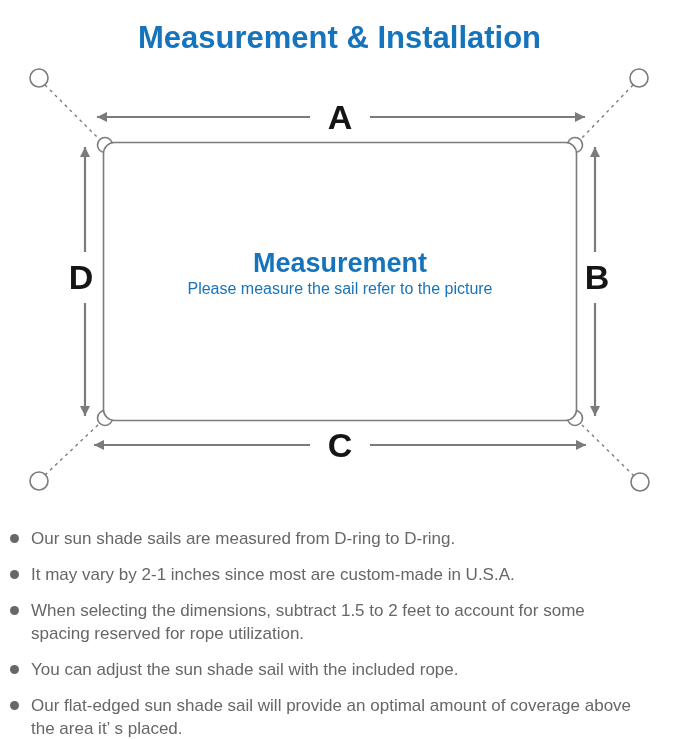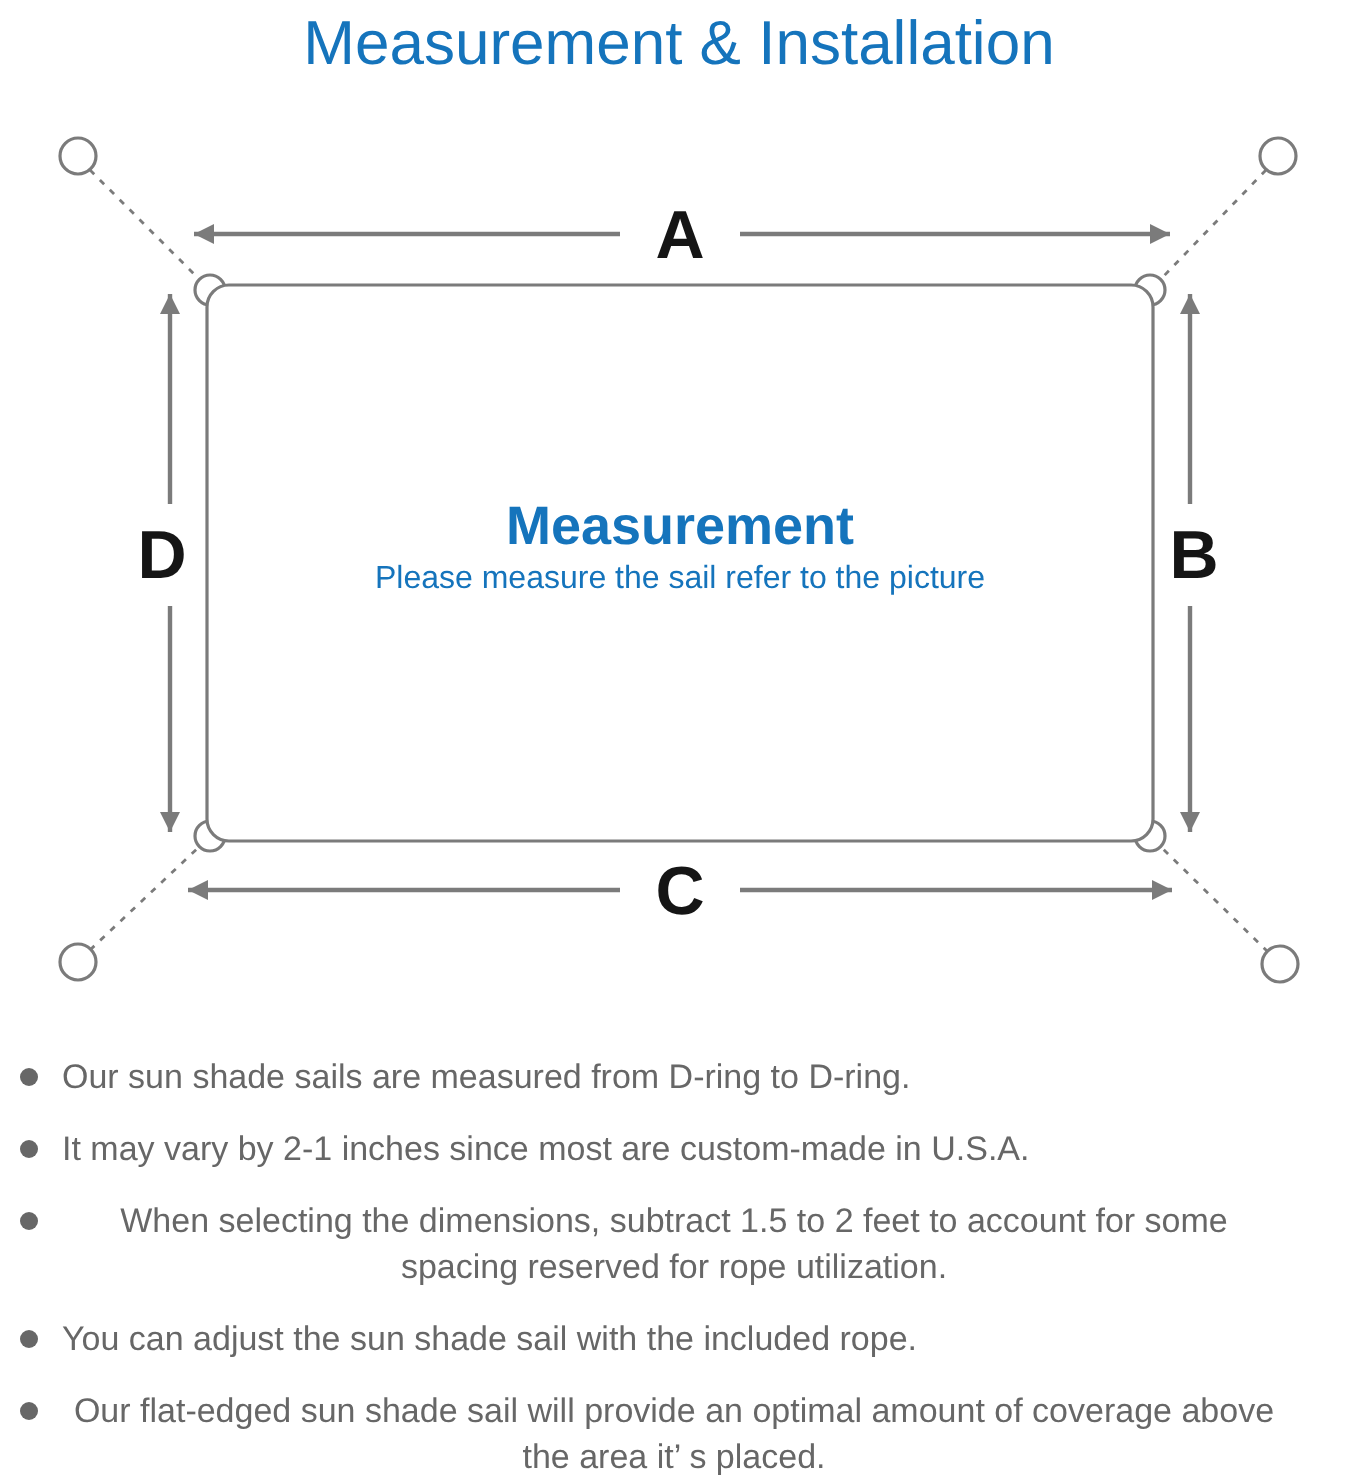--- a/index.html
+++ b/index.html
@@ -8,42 +8,42 @@
     --text-gray:#676767;
     --label-black:#151515;
   }
   html,body{margin:0;padding:0;}
   body{
     width:679px;height:739px;overflow:hidden;background:#ffffff;
     font-family:"Liberation Sans", sans-serif;
   }
   .page{position:relative;width:679px;height:739px;background:#fff;}
   .page-title{
-    margin:0;padding-top:5px;text-align:center;
-    font-size:31px;line-height:34px;font-weight:normal;color:var(--accent-blue);
+    margin:0;padding-top:21px;text-align:center;
+    font-size:31px;line-height:34px;font-weight:bold;color:var(--accent-blue);
     letter-spacing:0px;
   }
   .diagram-wrap{position:absolute;left:0;top:55px;width:679px;height:470px;}
   svg .outline{fill:#ffffff;stroke:var(--line-gray);stroke-width:1.6;}
   svg .dash{stroke:var(--line-gray);stroke-width:1.4;stroke-dasharray:3 4;fill:none;}
   svg .arrow{stroke:var(--line-gray);stroke-width:2.2;fill:none;}
   svg .dimlabel{
     font-family:"Liberation Sans", sans-serif;font-weight:bold;font-size:34px;
     fill:var(--label-black);text-anchor:middle;
   }
   svg .center-title{
     font-family:"Liberation Sans", sans-serif;font-weight:bold;font-size:27px;
     fill:var(--accent-blue);text-anchor:middle;
   }
   svg .center-sub{
     font-family:"Liberation Sans", sans-serif;font-size:16px;
     fill:var(--accent-blue);text-anchor:middle;
   }
   .notes{position:absolute;left:10px;top:527px;width:661px;}
-  .note-item{display:flex;align-items:flex-start;gap:12px;margin-bottom:13px;text-align:center;}
+  .note-item{display:flex;align-items:flex-start;gap:12px;margin-bottom:13px;}
   .note-dot{
     flex:none;width:9px;height:9px;border-radius:50%;
     background:var(--text-gray);margin-top:7px;
   }
   .note-text{
     max-width:612px;color:var(--text-gray);
     font-size:17px;line-height:23px;
   }
 </style>
 </head>

